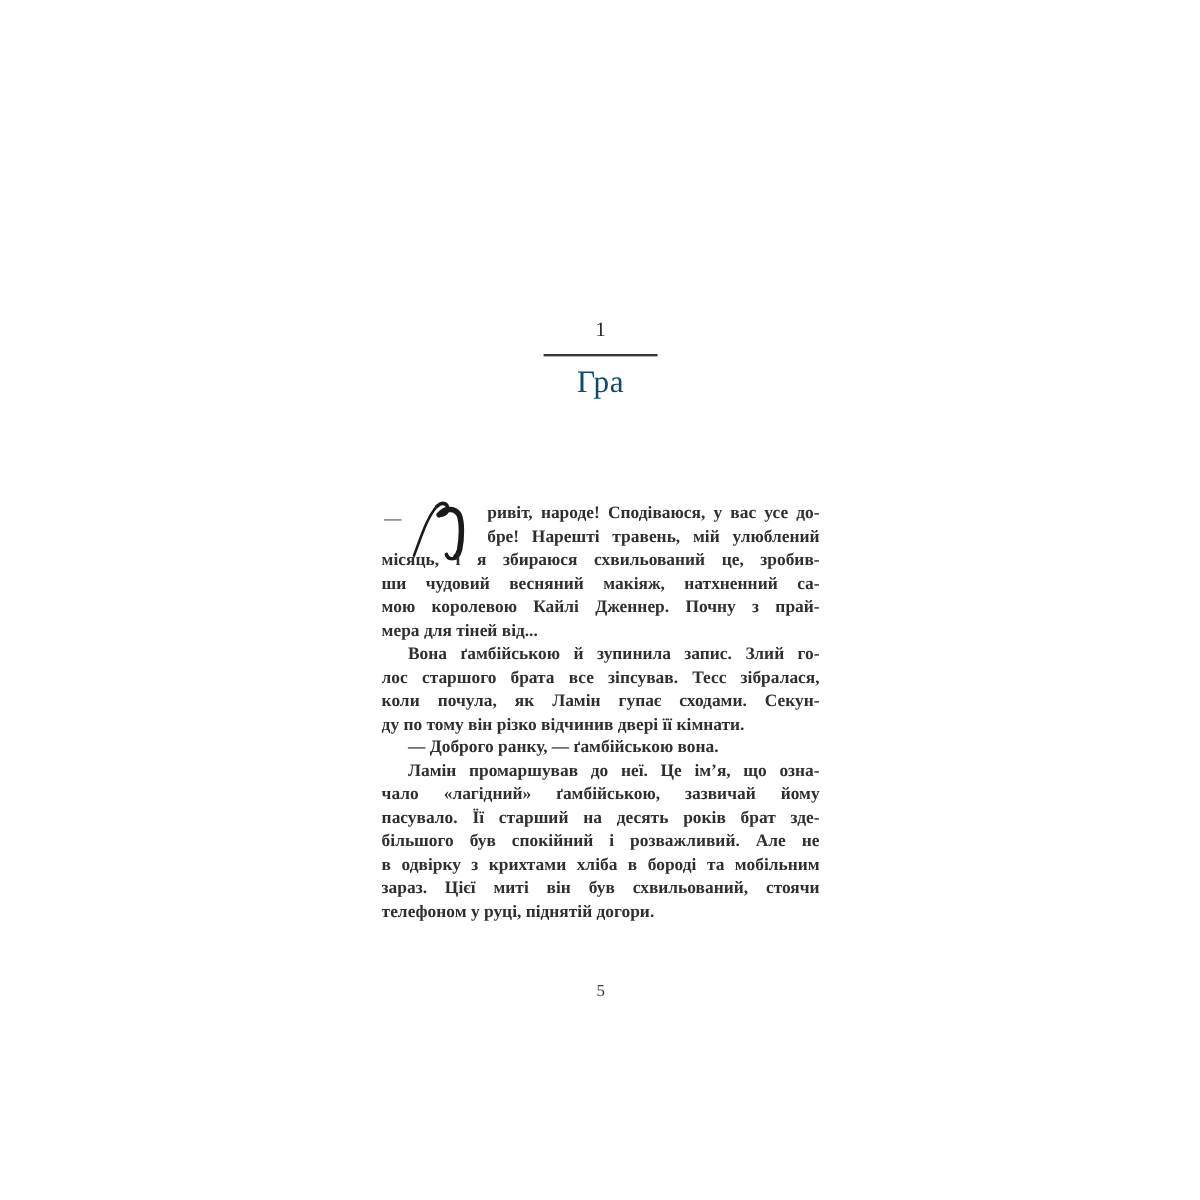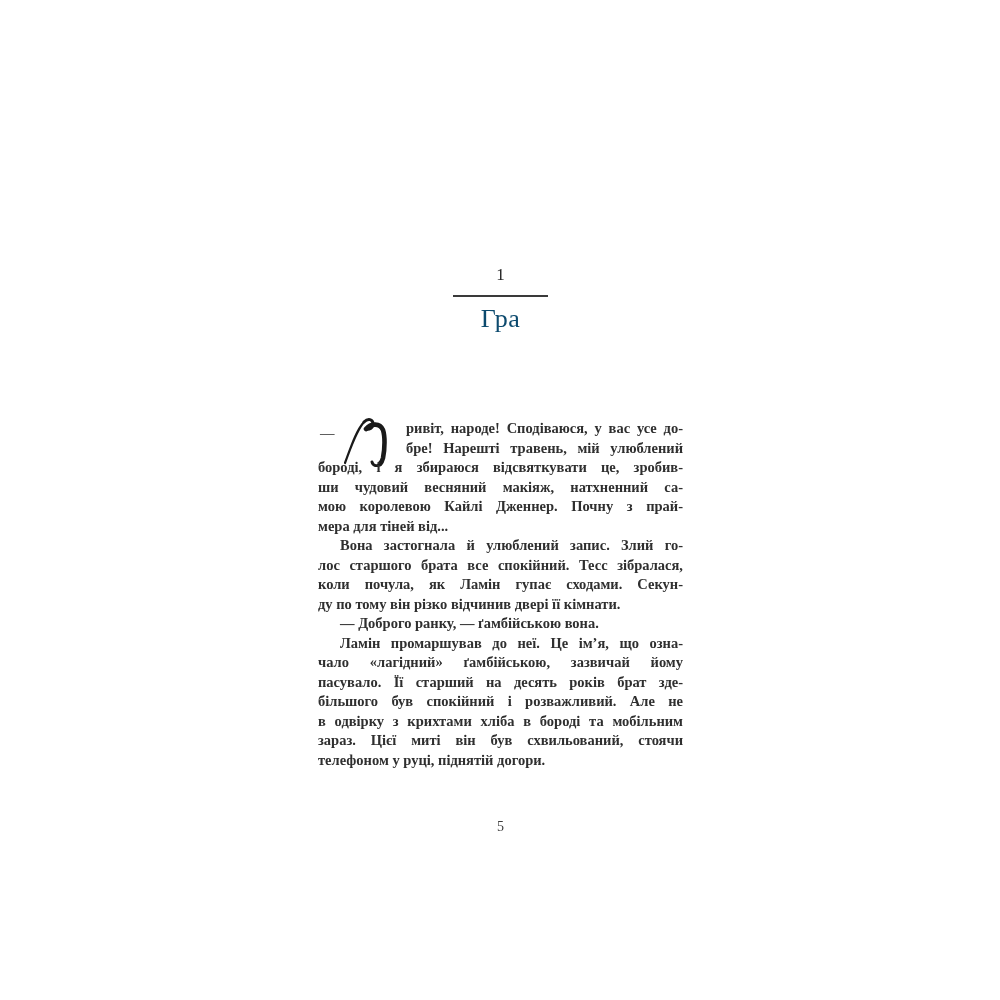--- a/index.html
+++ b/index.html
@@ -53,30 +53,30 @@
           <g fill="none" stroke="#1a1a1a" stroke-linecap="round">
             <path d="M3,46 C9,30 14,14 22,5" stroke-width="2.2"></path>
             <path d="M22,5 C26,1 31,2 31,7 C31,11 27,13 24,12" stroke-width="3"></path>
             <path d="M24,12 C29,6 38,6 41,13 C43,19 43,31 41,41 C40,45 39,46 38,47" stroke-width="4.6"></path>
             <path d="M38,47 C36,50 31,49 30,45" stroke-width="3"></path>
           </g>
         </svg>
       </div>
       <div class="line">ривіт, народе! Сподіваюся, у вас усе до-</div>
       <div class="line">бре! Нарешті травень, мій улюблений</div>
-      <div class="line">бороді, і я збираюся відсвяткувати це, зробив-</div>
+      <div class="line">місяць, і я збираюся схвильований це, зробив-</div>
       <div class="line">ши чудовий весняний макіяж, натхненний са-</div>
       <div class="line">мою королевою Кайлі Дженнер. Почну з прай-</div>
       <div class="line short">мера для тіней від...</div>
     </div>
 
 
     <div>
-      <div class="line indent">Вона застогнала й улюблений запис. Злий го-</div>
-      <div class="line">лос старшого брата все спокійний. Тесс зібралася,</div>
+      <div class="line indent">Вона ґамбійською й зупинила запис. Злий го-</div>
+      <div class="line">лос старшого брата все зіпсував. Тесс зібралася,</div>
       <div class="line">коли почула, як Ламін гупає сходами. Секун-</div>
       <div class="line short">ду по тому він різко відчинив двері її кімнати.</div>
     </div>
 
     <div>
       <div class="line short indent">— Доброго ранку, — ґамбійською вона.</div>
     </div>
 
     <div>
       <div class="line indent">Ламін промаршував до неї. Це ім’я, що озна-</div>

